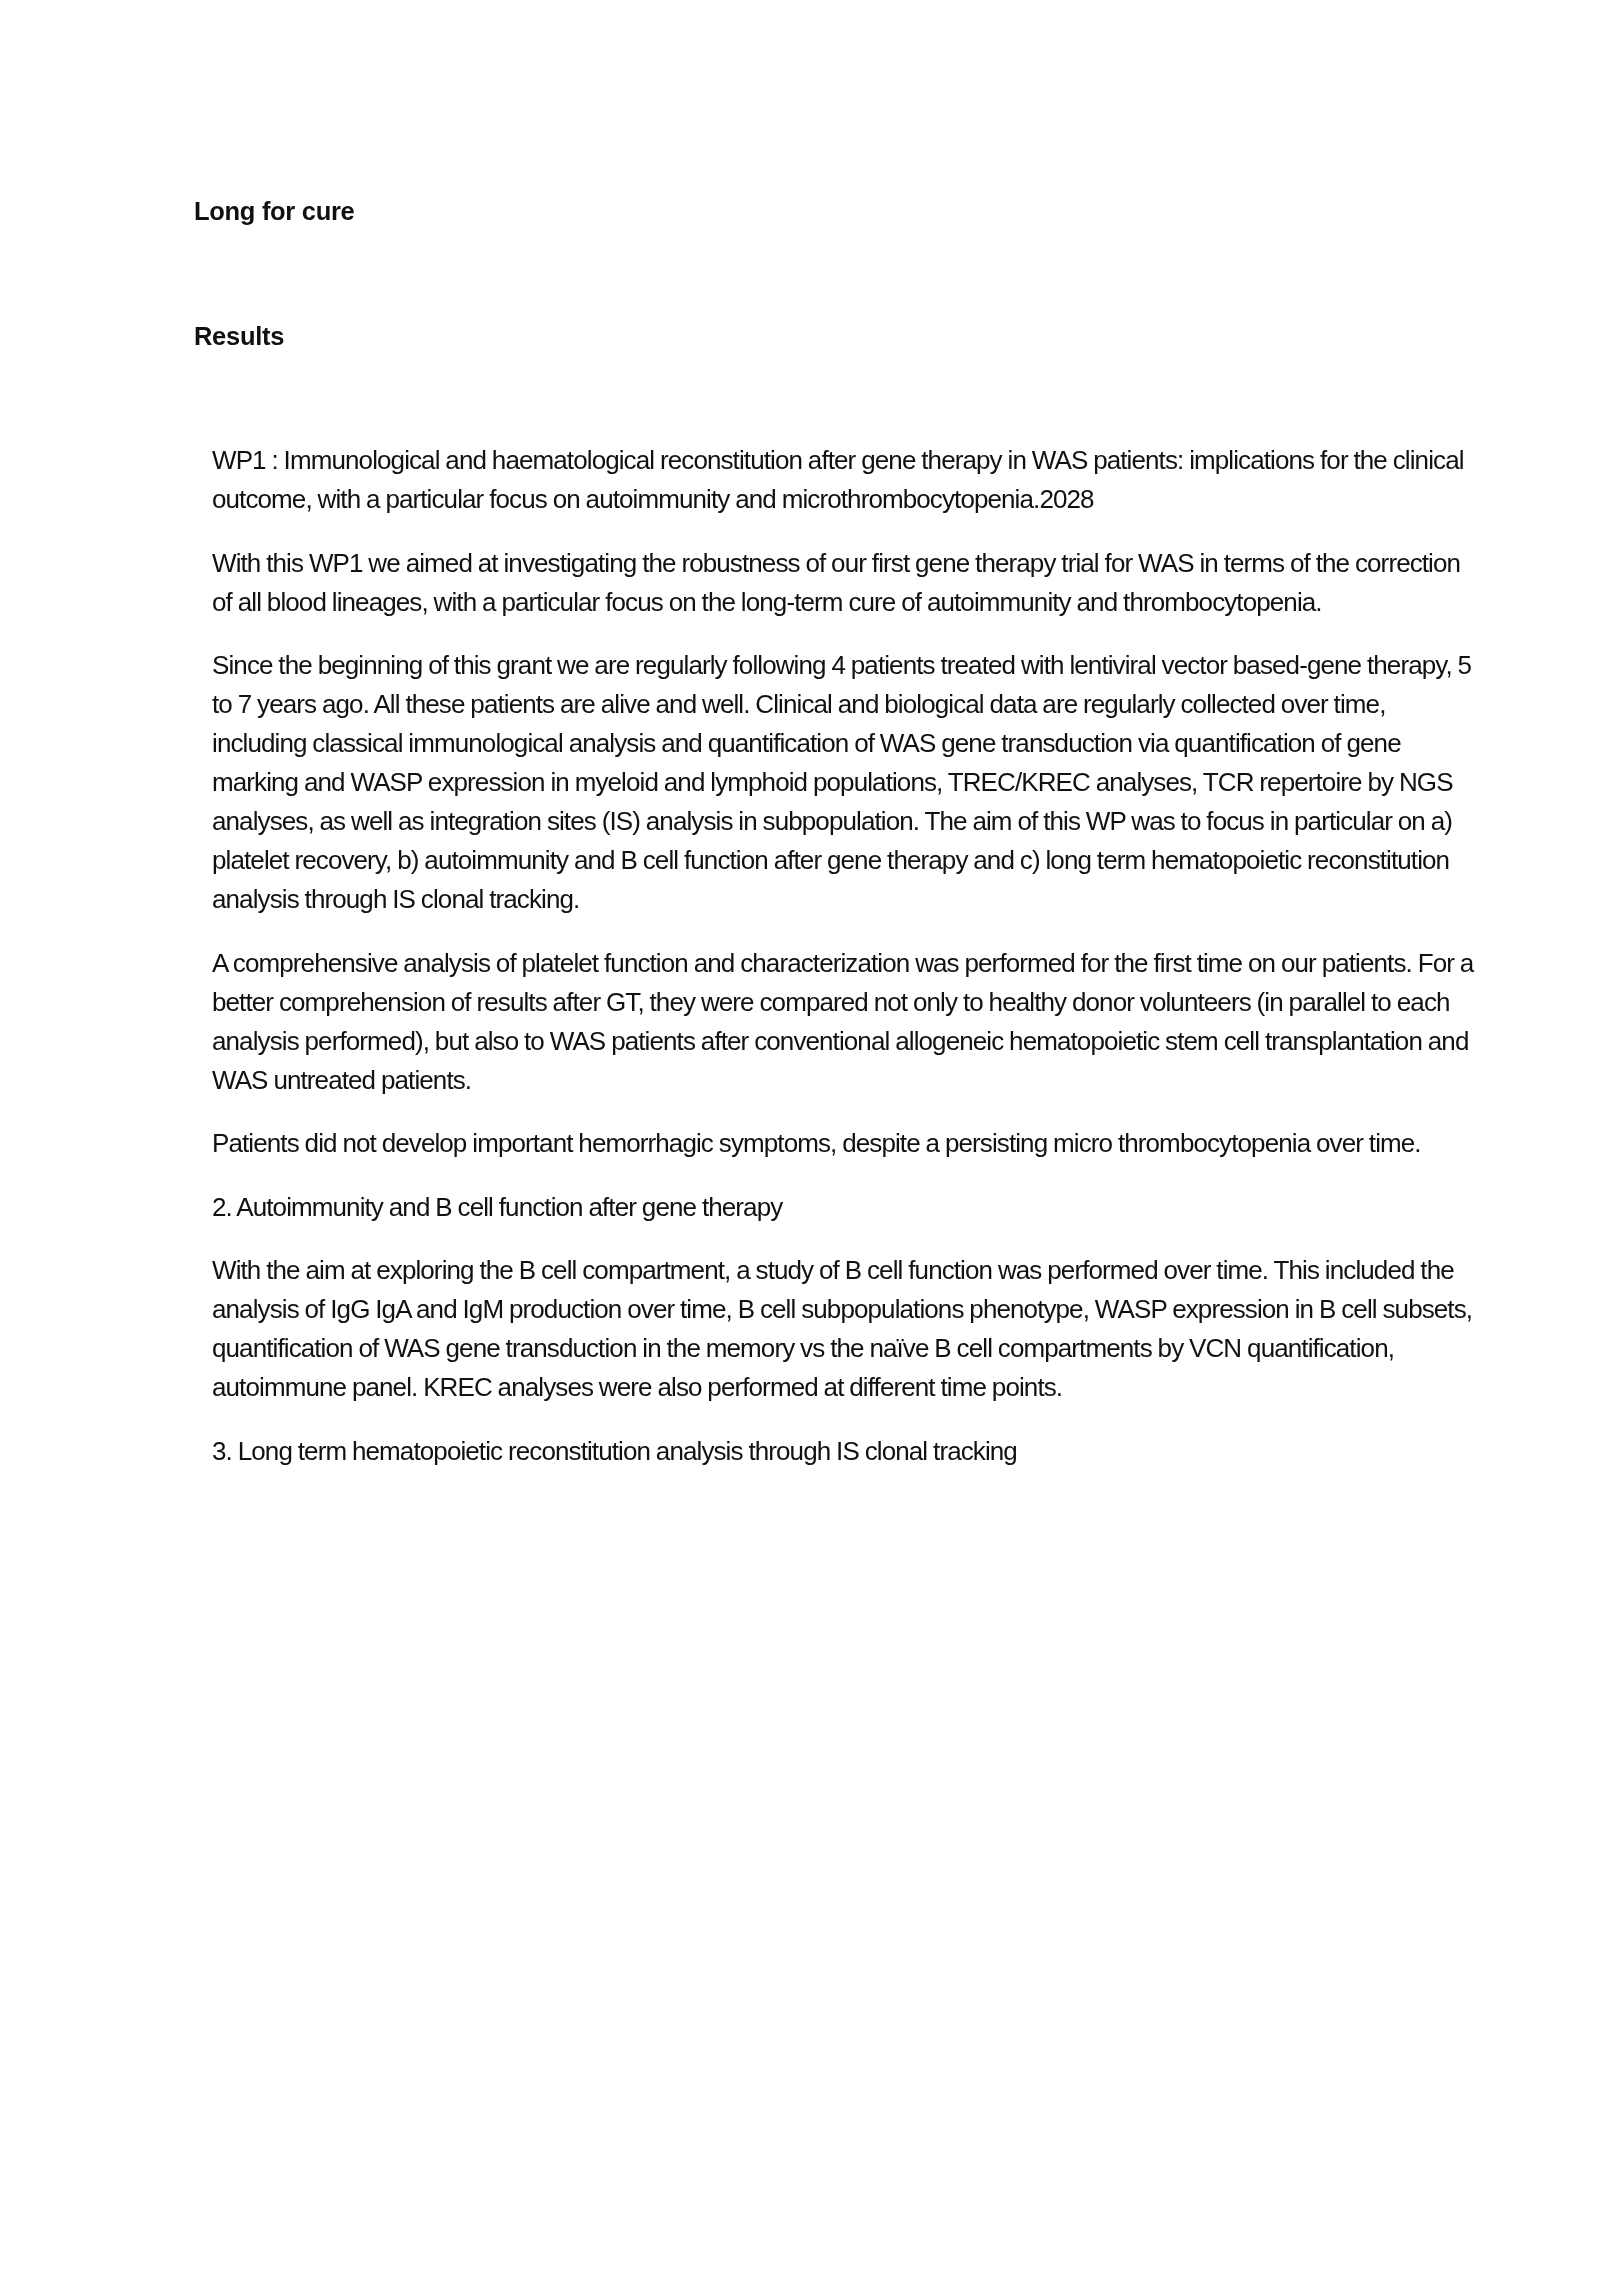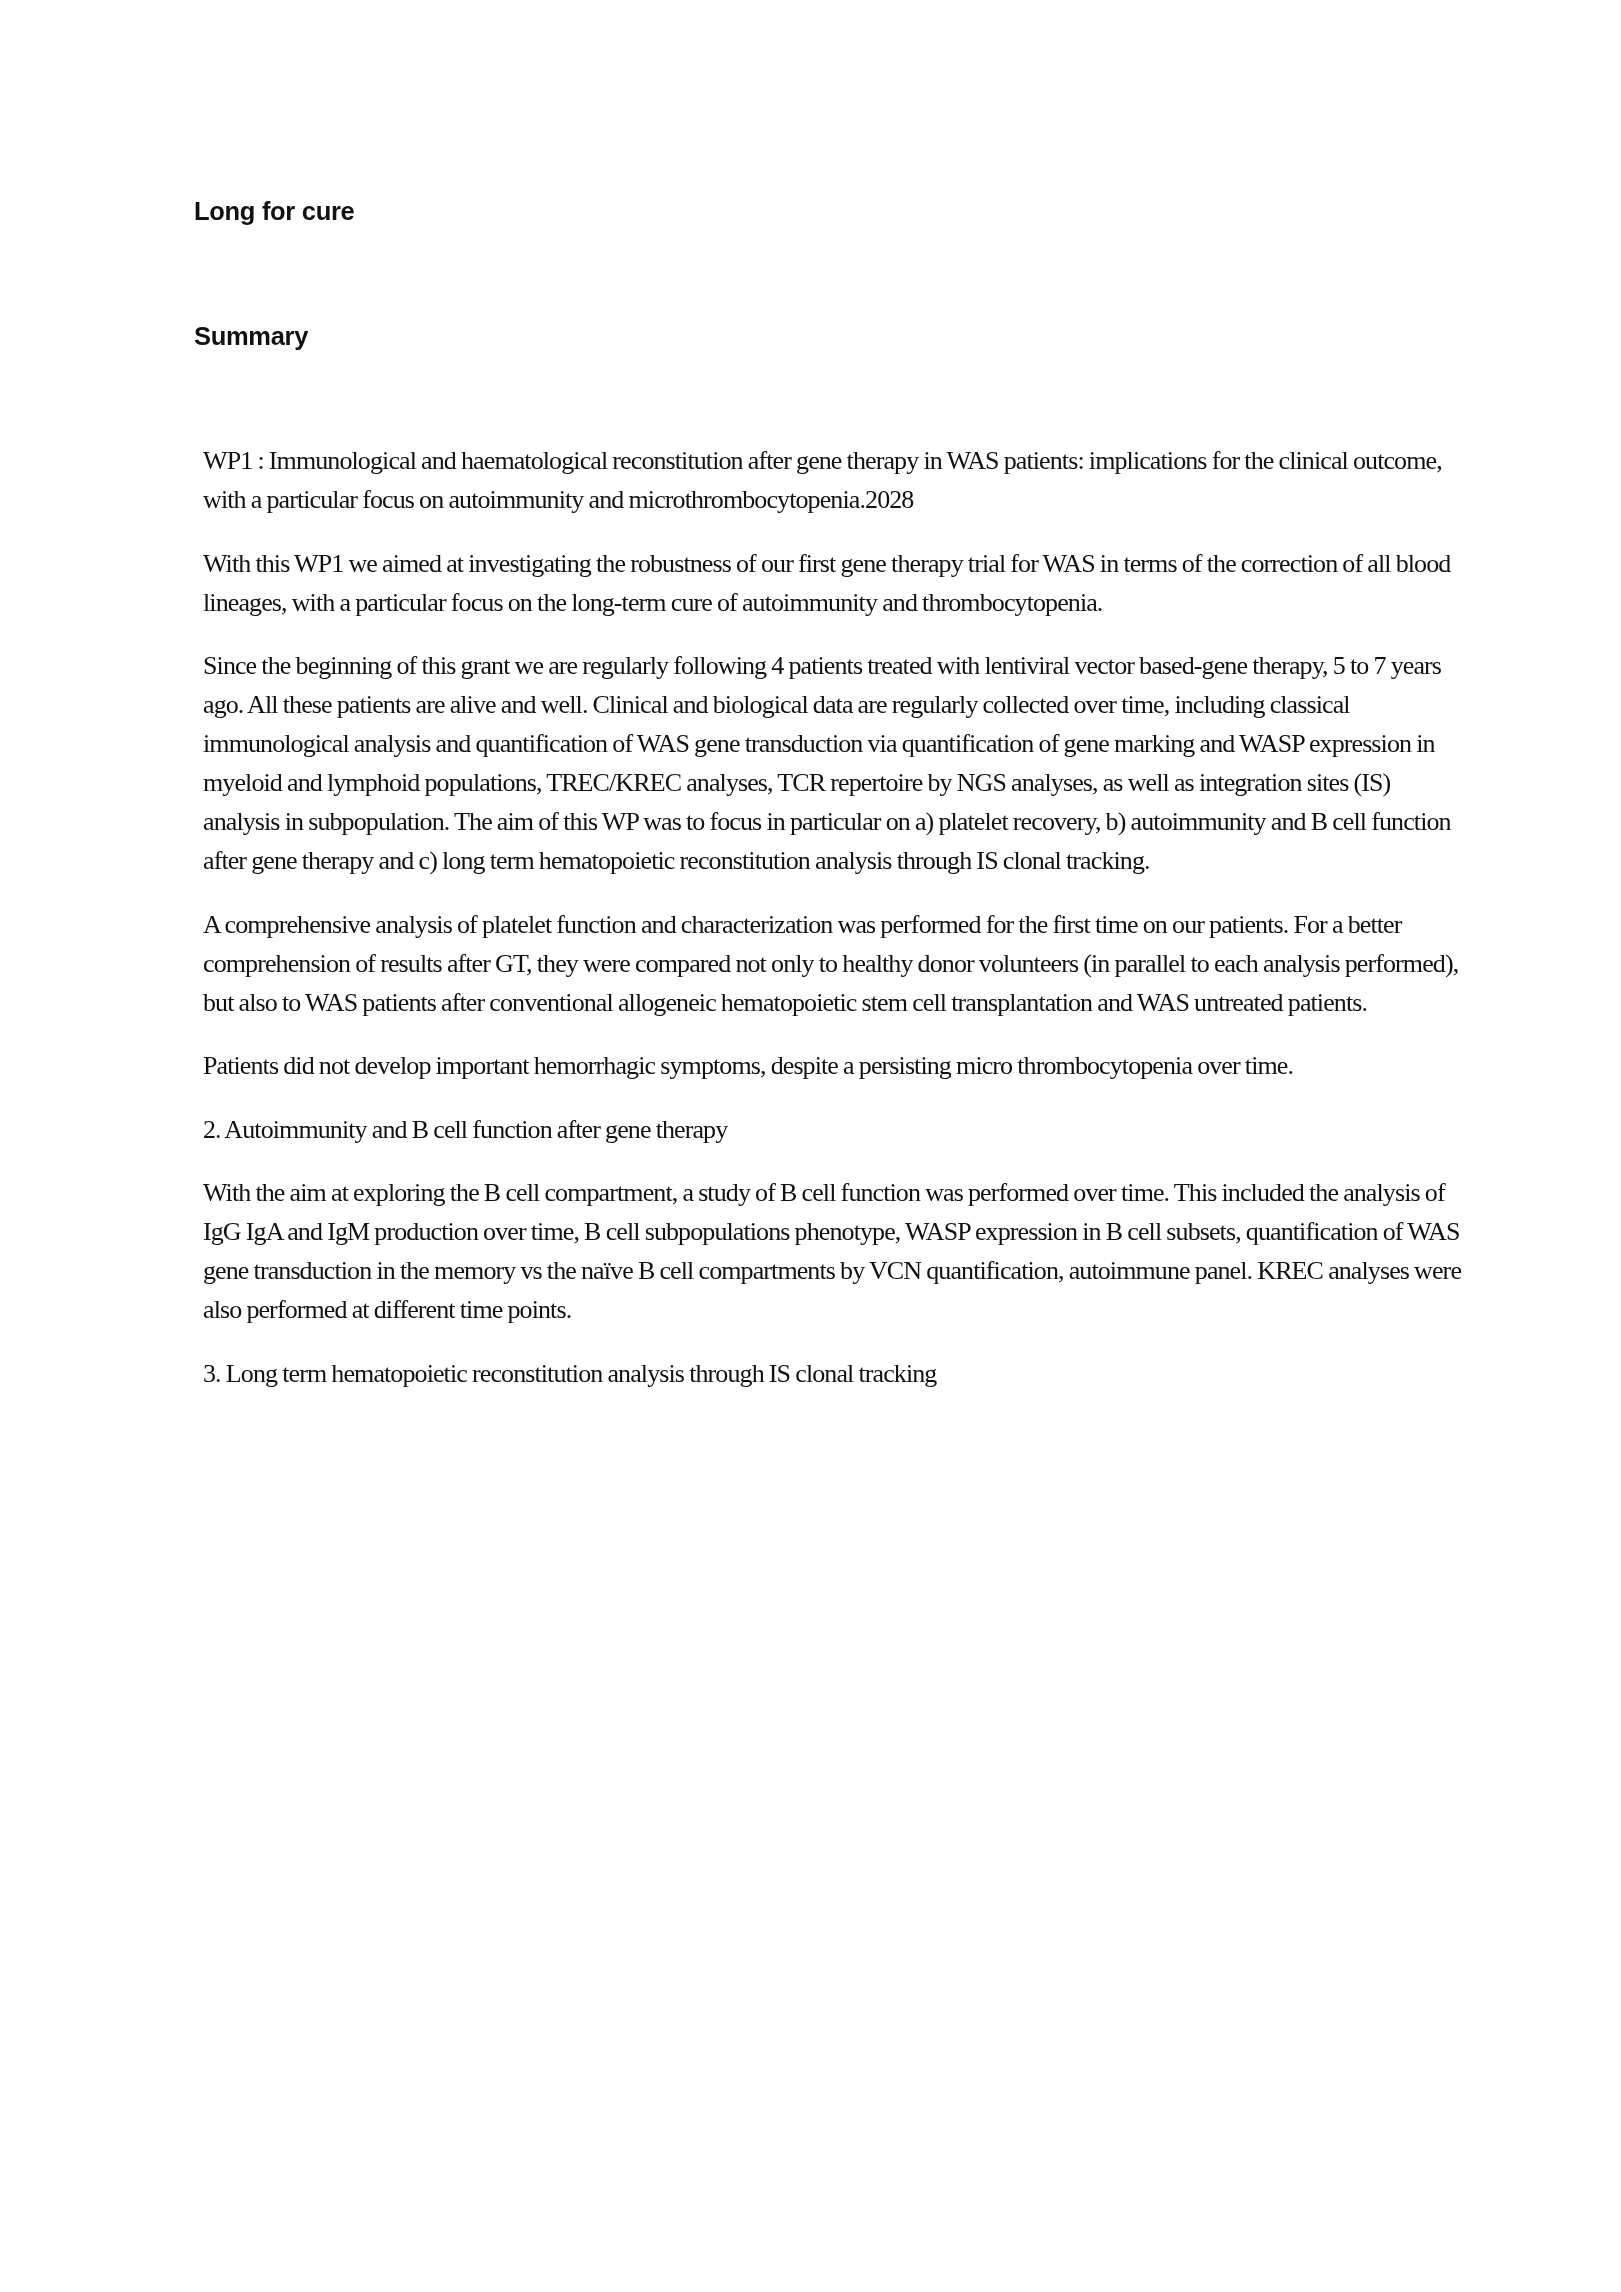--- a/index.html
+++ b/index.html
@@ -37,41 +37,40 @@
       left: 0;
       font-weight: bold;
       font-size: 25.5px;
       line-height: 39px;
       margin: 0;
       letter-spacing: -0.3px;
     }
     .body {
       position: absolute;
       top: 441px;
-      left: 9px;
+      left: 18px;
       width: 1264px;
-      font-family: Liberation Serif, serif;
     }
     .body p {
       margin: 0 0 24.5px 0;
       font-size: 26px;
       line-height: 39px;
       letter-spacing: -0.9px;
       word-spacing: -0.5px;
     }
     .body p.subheading {
       margin-bottom: 24.5px;
     }
   </style>
 </head>
 <body>
 
 <div class="page">
   <h1 class="doc-title">Long for cure</h1>
-  <h2 class="section-heading">Summary</h2>
+  <h2 class="section-heading">Results</h2>
 
   <div class="body">
     <p>WP1 : Immunological and haematological reconstitution after gene therapy in WAS patients: implications for the clinical outcome, with a particular focus on autoimmunity and microthrombocytopenia.2028</p>
     <p>With this WP1 we aimed at investigating the robustness of our first gene therapy trial for WAS in terms of the correction of all blood lineages, with a particular focus on the long-term cure of autoimmunity and thrombocytopenia.</p>
     <p>Since the beginning of this grant we are regularly following 4 patients treated with lentiviral vector based-gene therapy, 5 to 7 years ago. All these patients are alive and well. Clinical and biological data are regularly collected over time, including classical immunological analysis and quantification of WAS gene transduction via quantification of gene marking and WASP expression in myeloid and lymphoid populations, TREC/KREC analyses, TCR repertoire by NGS analyses, as well as integration sites (IS) analysis in subpopulation. The aim of this WP was to focus in particular on a) platelet recovery, b) autoimmunity and B cell function after gene therapy and c) long term hematopoietic reconstitution analysis through IS clonal tracking.</p>
     <p>A comprehensive analysis of platelet function and characterization was performed for the first time on our patients. For a better comprehension of results after GT, they were compared not only to healthy donor volunteers (in parallel to each analysis performed), but also to WAS patients after conventional allogeneic hematopoietic stem cell transplantation and WAS untreated patients.</p>
     <p>Patients did not develop important hemorrhagic symptoms, despite a persisting micro thrombocytopenia over time.</p>
     <p class="subheading">2. Autoimmunity and B cell function after gene therapy</p>
     <p>With the aim at exploring the B cell compartment, a study of B cell function was performed over time. This included the analysis of IgG IgA and IgM production over time, B cell subpopulations phenotype, WASP expression in B cell subsets, quantification of WAS gene transduction in the memory vs the naïve B cell compartments by VCN quantification, autoimmune panel. KREC analyses were also performed at different time points.</p>
     <p class="subheading">3. Long term hematopoietic reconstitution analysis through IS clonal tracking</p>

